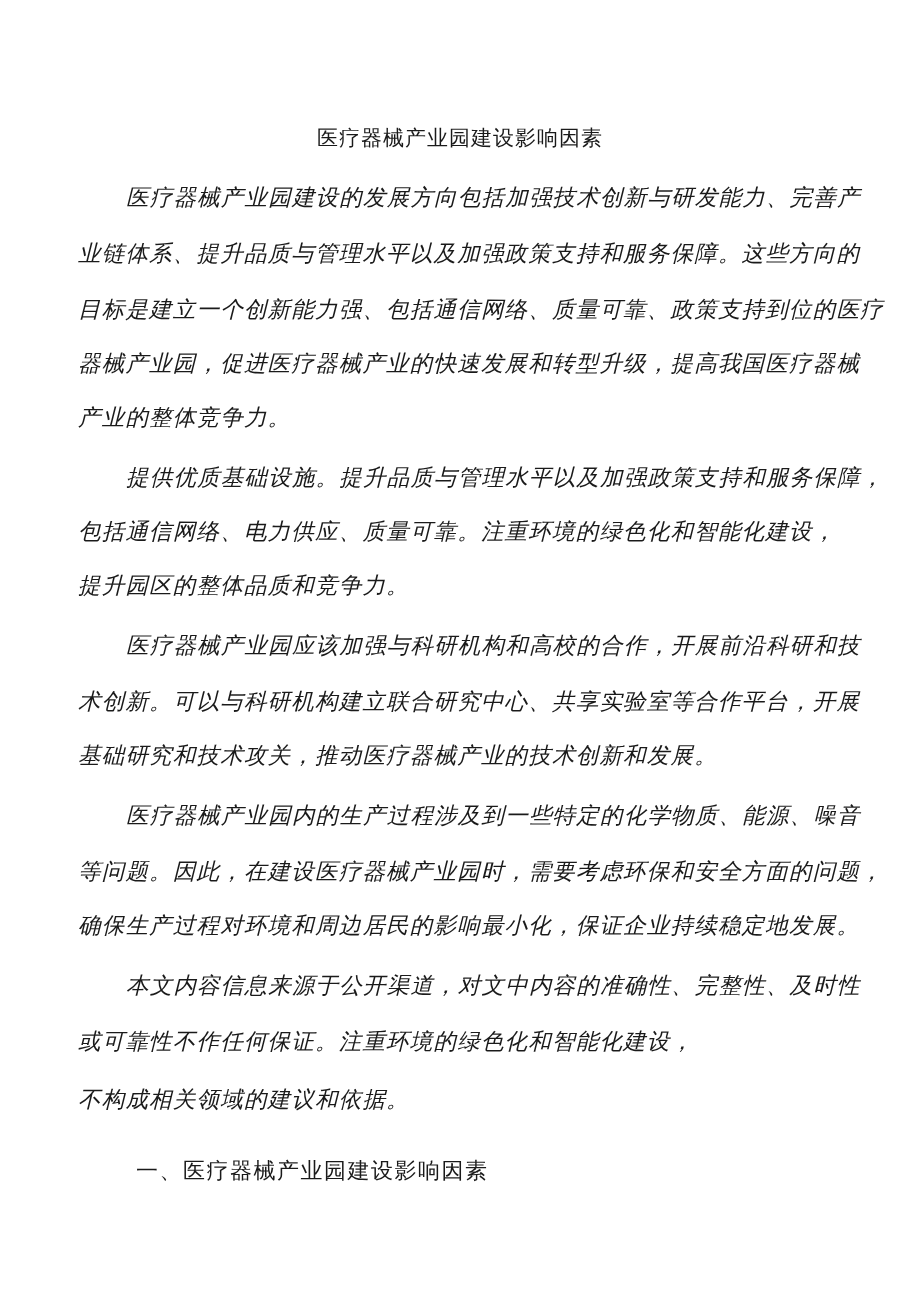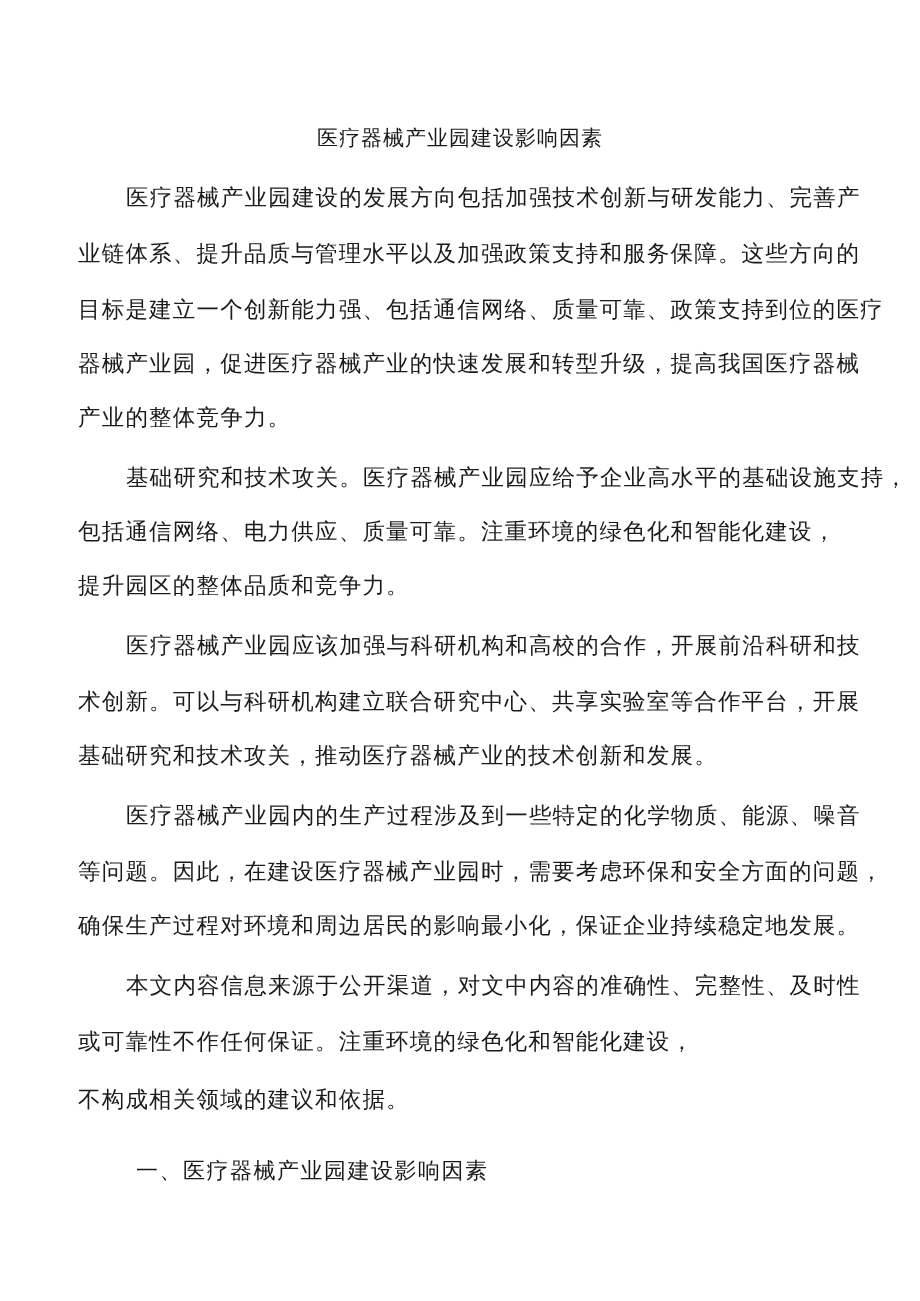--- a/index.html
+++ b/index.html
@@ -8,40 +8,41 @@
     font-family: "DejaVu Serif", "Liberation Serif", serif;
     color: #1a1a1a;
   }
   .title {
     position: absolute; left: 0; width: 920px; top: 124px;
     text-align: center; font-size: 21px; letter-spacing: 1px;
   }
   .line {
     position: absolute; left: 78px; font-size: 22.5px; white-space: nowrap;
     letter-spacing: 1.2px;
+    font-style: italic;
   }
   .indent { left: 126px; }
   .heading { position: absolute; left: 136px; font-size: 22px; white-space: nowrap; letter-spacing: 1.5px; }
 </style>
 </head>
 <body>
 
 <div>
   <div class="title">医疗器械产业园建设影响因素</div>
 
   <div>
     <div class="line indent" style="top:182px">医疗器械产业园建设的发展方向包括加强技术创新与研发能力、完善产</div>
     <div class="line" style="top:238px">业链体系、提升品质与管理水平以及加强政策支持和服务保障。这些方向的</div>
     <div class="line" style="top:294px">目标是建立一个创新能力强、包括通信网络、质量可靠、政策支持到位的医疗</div>
     <div class="line" style="top:348px">器械产业园，促进医疗器械产业的快速发展和转型升级，提高我国医疗器械</div>
     <div class="line" style="top:402px">产业的整体竞争力。</div>
   </div>
 
   <div>
-    <div class="line indent" style="top:462px">基础研究和技术攻关。医疗器械产业园应给予企业高水平的基础设施支持，</div>
+    <div class="line indent" style="top:462px">提供优质基础设施。提升品质与管理水平以及加强政策支持和服务保障，</div>
     <div class="line" style="top:516px">包括通信网络、电力供应、质量可靠。注重环境的绿色化和智能化建设，</div>
     <div class="line" style="top:570px">提升园区的整体品质和竞争力。</div>
   </div>
 
   <div>
     <div class="line indent" style="top:630px">医疗器械产业园应该加强与科研机构和高校的合作，开展前沿科研和技</div>
     <div class="line" style="top:686px">术创新。可以与科研机构建立联合研究中心、共享实验室等合作平台，开展</div>
     <div class="line" style="top:740px">基础研究和技术攻关，推动医疗器械产业的技术创新和发展。</div>
   </div>
 

